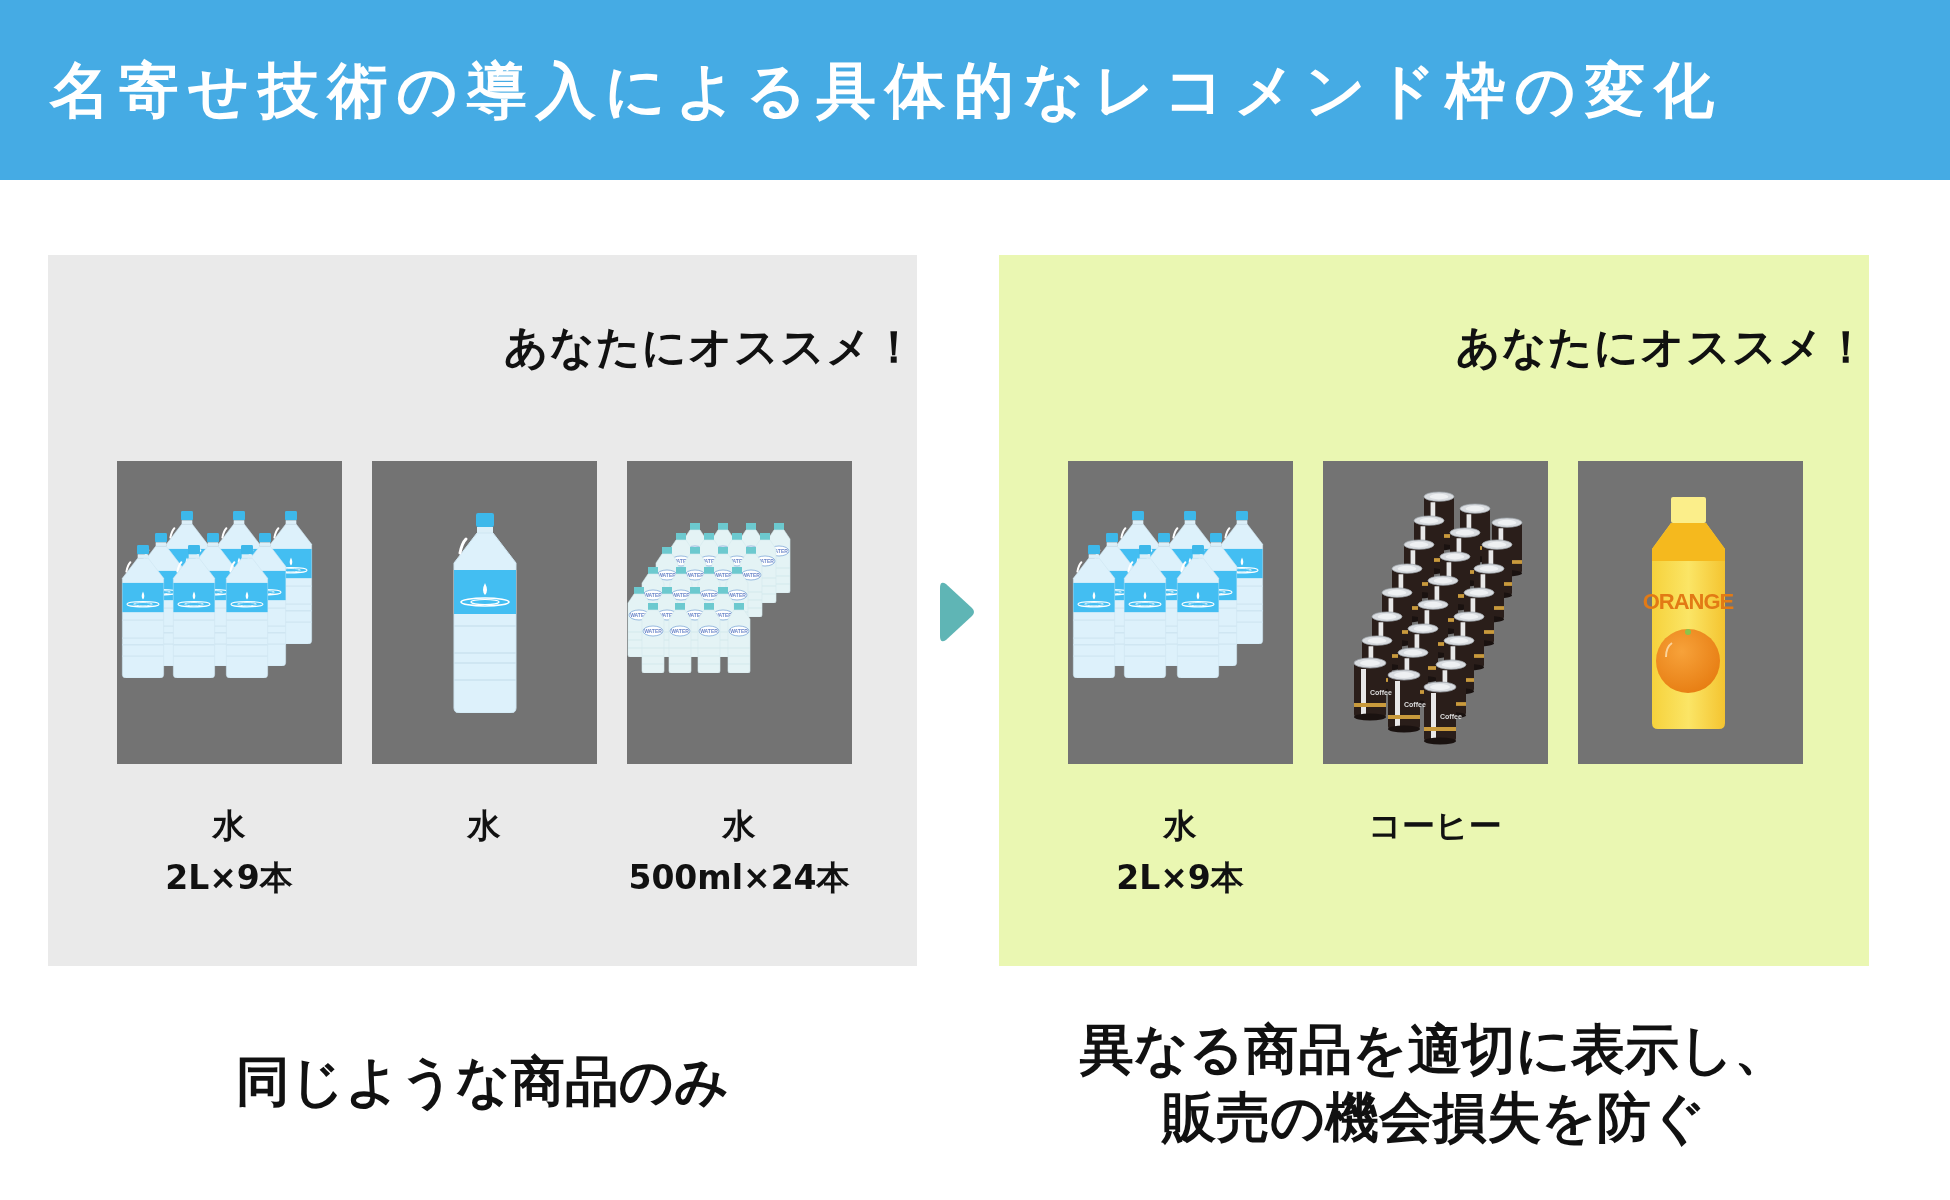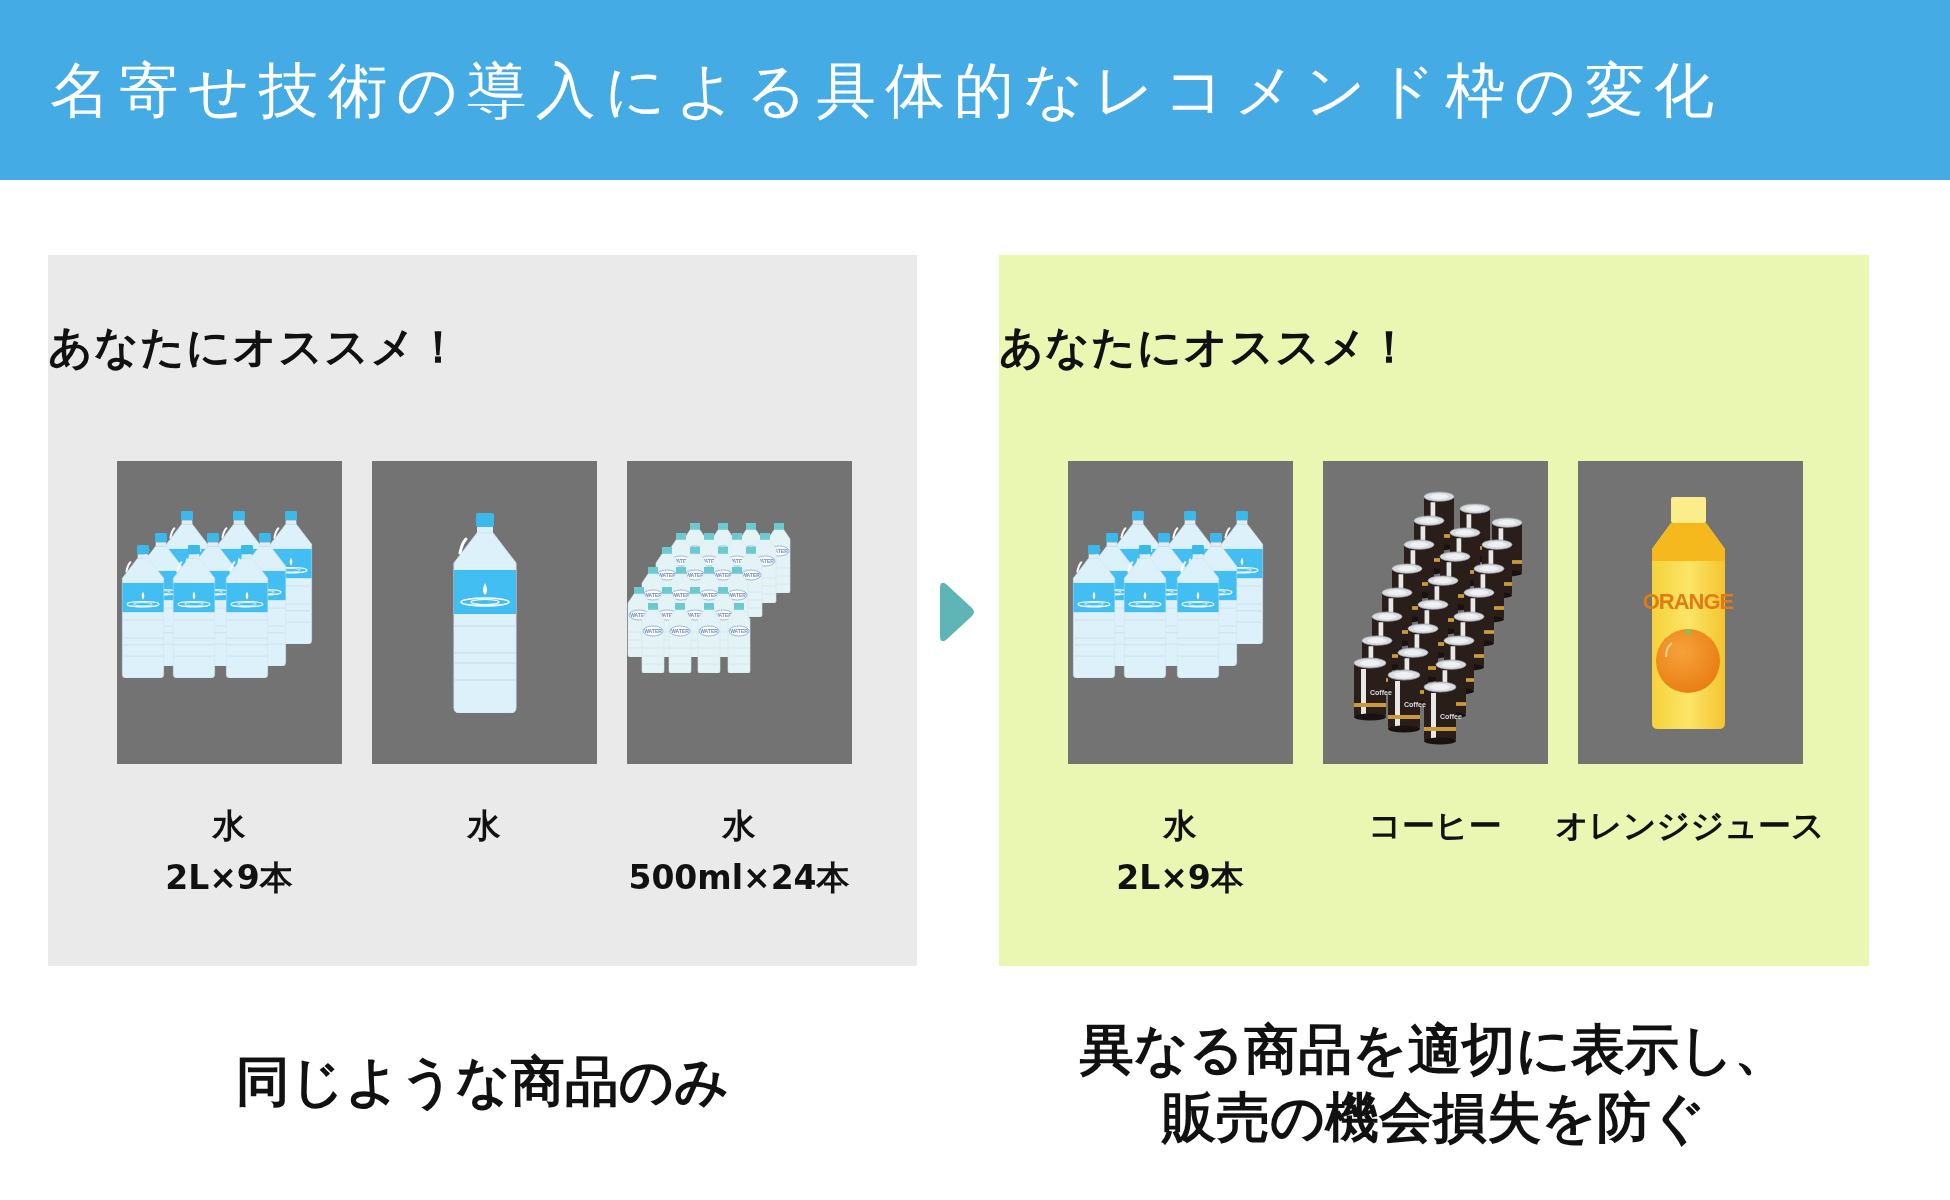--- a/index.html
+++ b/index.html
@@ -5,32 +5,32 @@
   * { box-sizing: border-box; margin: 0; padding: 0; }
   html, body { width: 1950px; height: 1200px; background: #ffffff; overflow: hidden; }
   body { position: relative; font-family: "DejaVu Sans", "Liberation Sans", sans-serif; color: #111111; }
 
   .header {
     position: absolute; left: 0; top: 0; width: 1950px; height: 180px;
     background: #45ABE4;
   }
   .header-title {
     position: absolute; left: 50px; top: 52px;
-    font-size: 60px; line-height: 76px; font-weight: normal; color: #ffffff;
+    font-size: 60px; line-height: 76px; font-weight: bold; color: #ffffff;
     letter-spacing: 9px; white-space: nowrap;
   }
 
   .panel { position: absolute; top: 255px; height: 711px; }
   .panel.before { left: 48px; width: 869px; background: #EAEAEA; }
   .panel.after { left: 999px; width: 870px; background: #EAF7B2; }
 
   .panel-title {
     position: absolute; left: 0; top: 62px; width: 100%;
-    text-align: left; font-size: 44px; font-weight: bold; line-height: 60px;
-    letter-spacing: 1px; white-space: nowrap;
+    text-align: right; font-size: 44px; font-weight: bold; line-height: 60px;
+    letter-spacing: 1px; white-space: nowrap; padding-left: 23px;
   }
 
   .card {
     position: absolute; top: 206px; width: 225px; height: 303px;
     background: #737373;
   }
   .card svg { position: absolute; left: 0; top: 0; width: 225px; height: 303px; }
 
   .label {
     position: absolute; top: 545px; width: 300px;
@@ -232,21 +232,20 @@
   </div>
 
   <div class="label" style="left:31px">
     <span>水</span>
     <span>2L×9本</span>
   </div>
   <div class="label" style="left:286px">
     <span>コーヒー</span>
   </div>
   <div class="label" style="left:541px">
-    <span>オレンジジュース</span>
   </div>
 </div>
 
 <div class="caption before">
   <span>同じような商品のみ</span>
 </div>
 <div class="caption after">
   <span>異なる商品を適切に表示し、</span>
   <span>販売の機会損失を防ぐ</span>
 </div>

